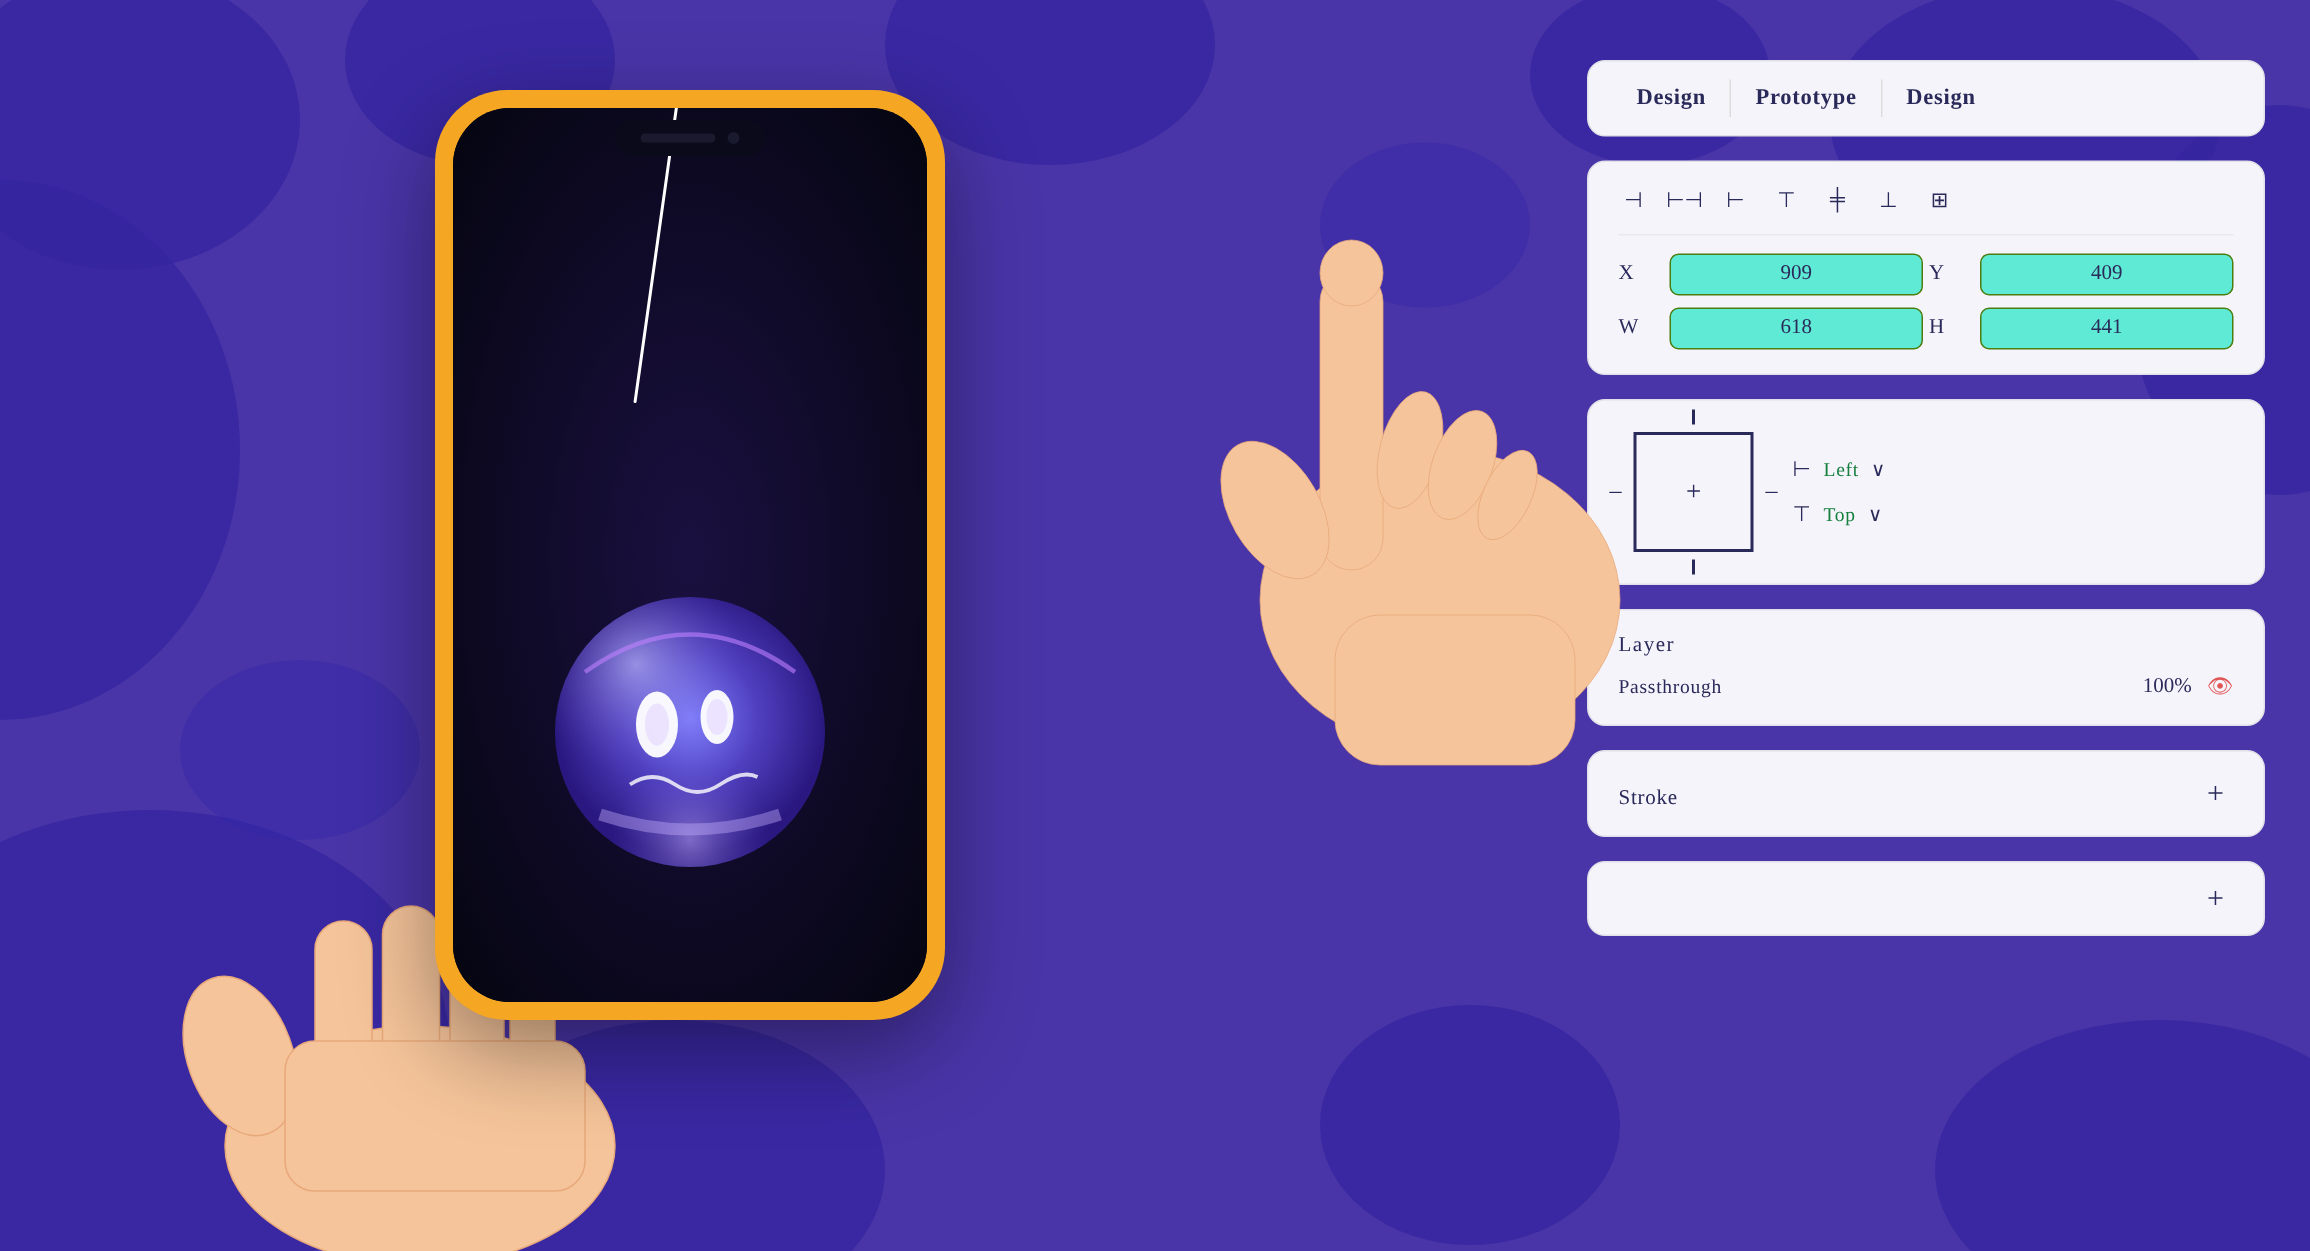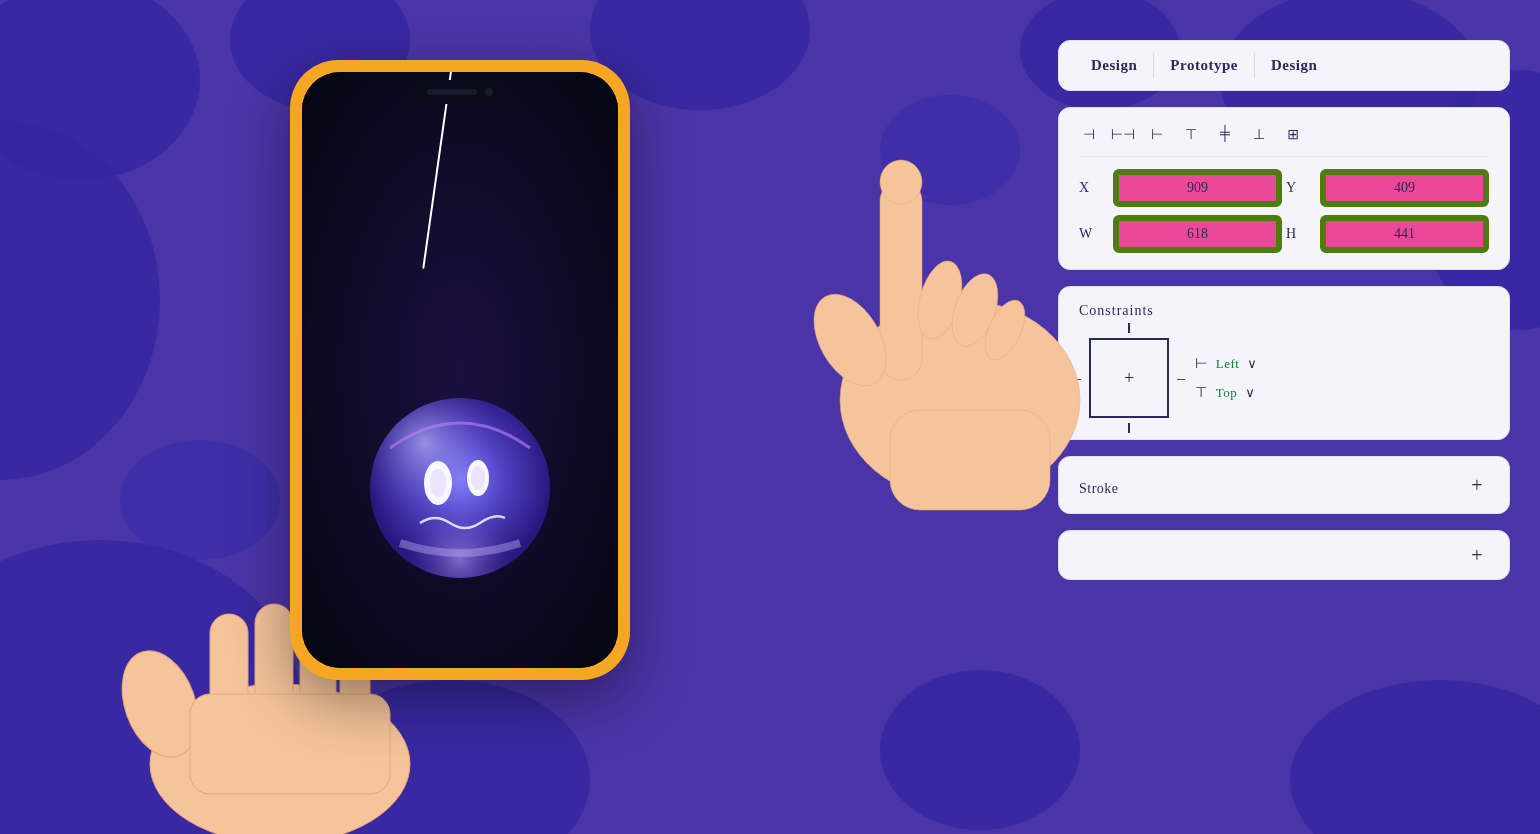--- a/index.html
+++ b/index.html
@@ -184,22 +184,22 @@
     }
 
     .coord-label {
       font-family: 'Georgia', serif;
       font-size: 14px;
       color: #2a2a5a;
       letter-spacing: 0.5px;
     }
 
     .coord-value {
-      background: #ec4899;
-      border: 6px solid #4d7c0f;
+      background: #5eead4;
+      border: 1px solid #4d7c0f;
       border-radius: 6px;
       padding: 5px 10px;
       font-family: 'Georgia', serif;
       font-size: 14px;
       color: #2a2a5a;
       text-align: center;
     }
 
     
     .constraints-title {
@@ -516,21 +516,20 @@
       <div class="coord-label">Y</div>
       <div class="coord-value">409</div>
       <div class="coord-label">W</div>
       <div class="coord-value">618</div>
       <div class="coord-label">H</div>
       <div class="coord-value">441</div>
     </div>
   </div>
 
   <div class="panel-card">
-    <div class="constraints-title">Constraints</div>
     <div class="constraints-content">
 
       <div style="position:relative;width:100px;height:90px;">
         <div class="constraint-bar-top"></div>
         <div class="constraint-bar-bottom"></div>
         <div class="constraint-box" style="top:5px;left:10px;">
           <span class="constraint-plus">+</span>
           <span class="constraint-dash constraint-dash-left">–</span>
           <span class="constraint-dash constraint-dash-right">–</span>
         </div>
@@ -544,20 +543,30 @@
         </div>
         <div class="constraint-option">
           <span class="constraint-icon">⊤</span>
           <span class="constraint-dropdown">Top</span>
           <span>∨</span>
         </div>
       </div>
     </div>
   </div>
 
+  <div class="panel-card">
+    <div class="layer-title">Layer</div>
+    <div class="layer-row">
+      <div class="layer-passthrough">Passthrough</div>
+      <div class="layer-right">
+        <div class="layer-percent">100%</div>
+        <div class="eye-icon">👁</div>
+      </div>
+    </div>
+  </div>
 
   <div class="panel-card">
     <div class="section-row">
       <div class="section-label">Stroke</div>
       <div class="plus-button">+</div>
     </div>
   </div>
 
   <div class="panel-card" style="padding:12px 20px;">
     <div class="section-row">

